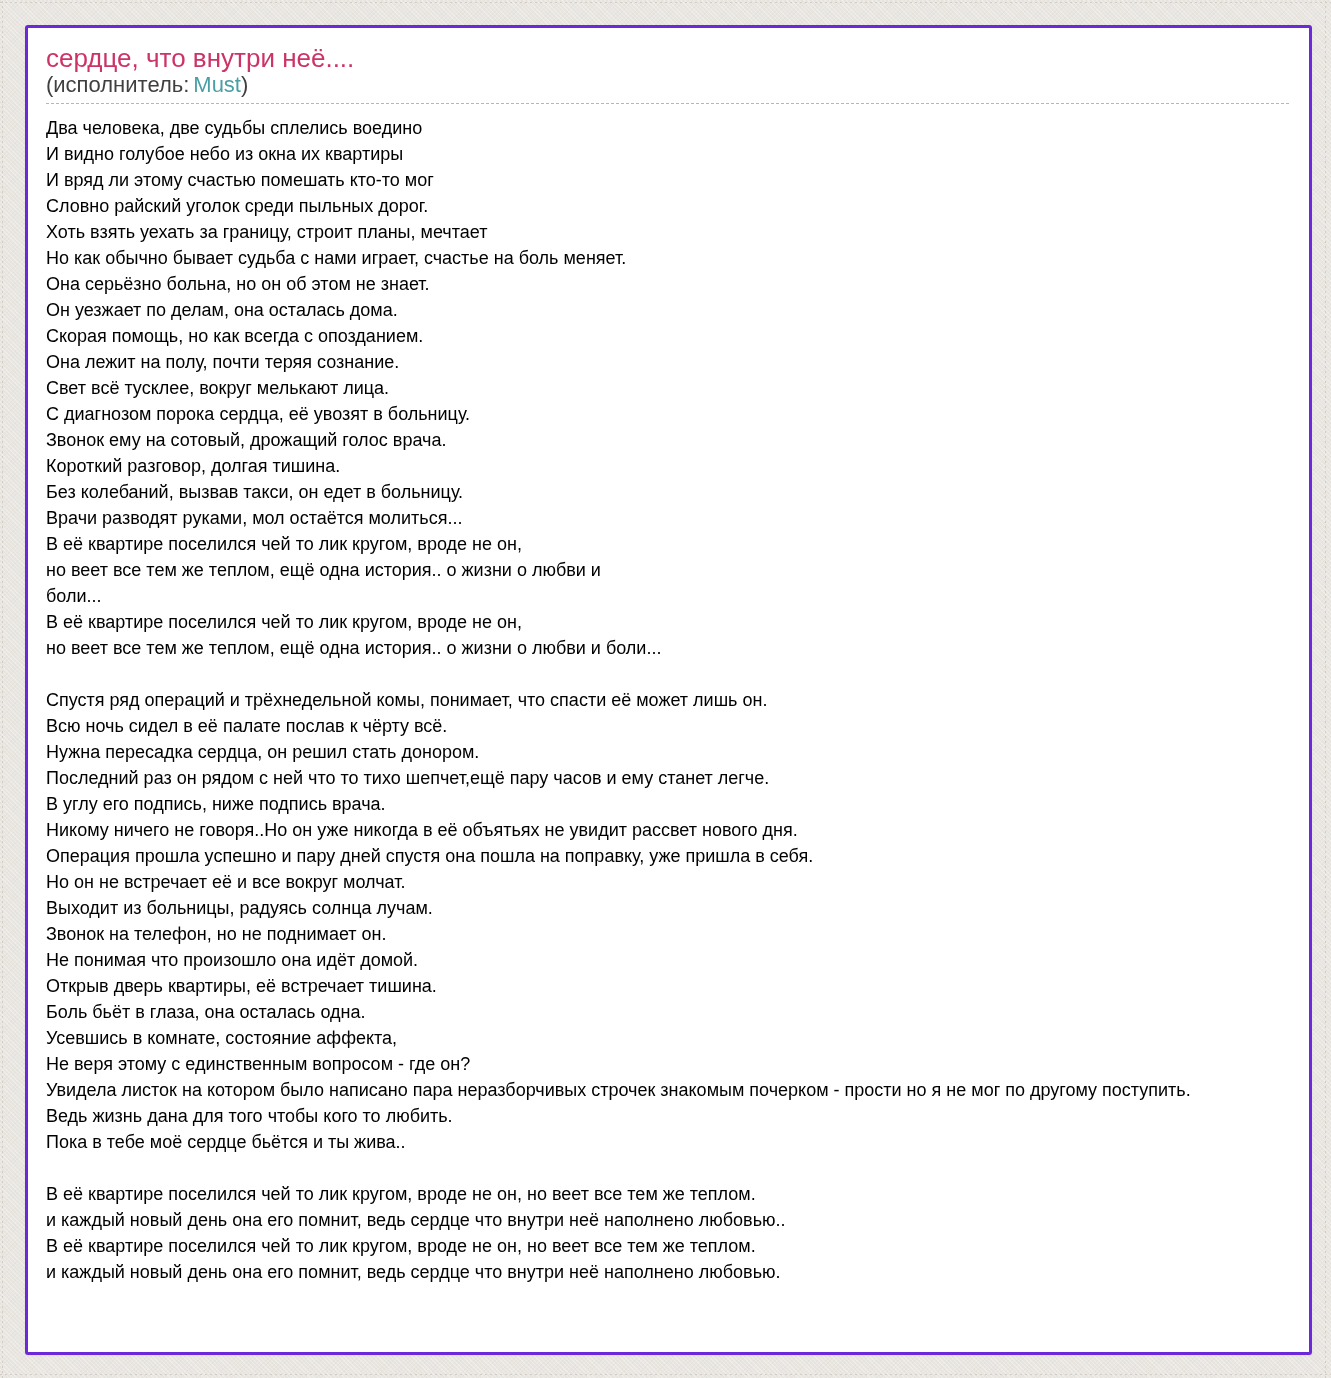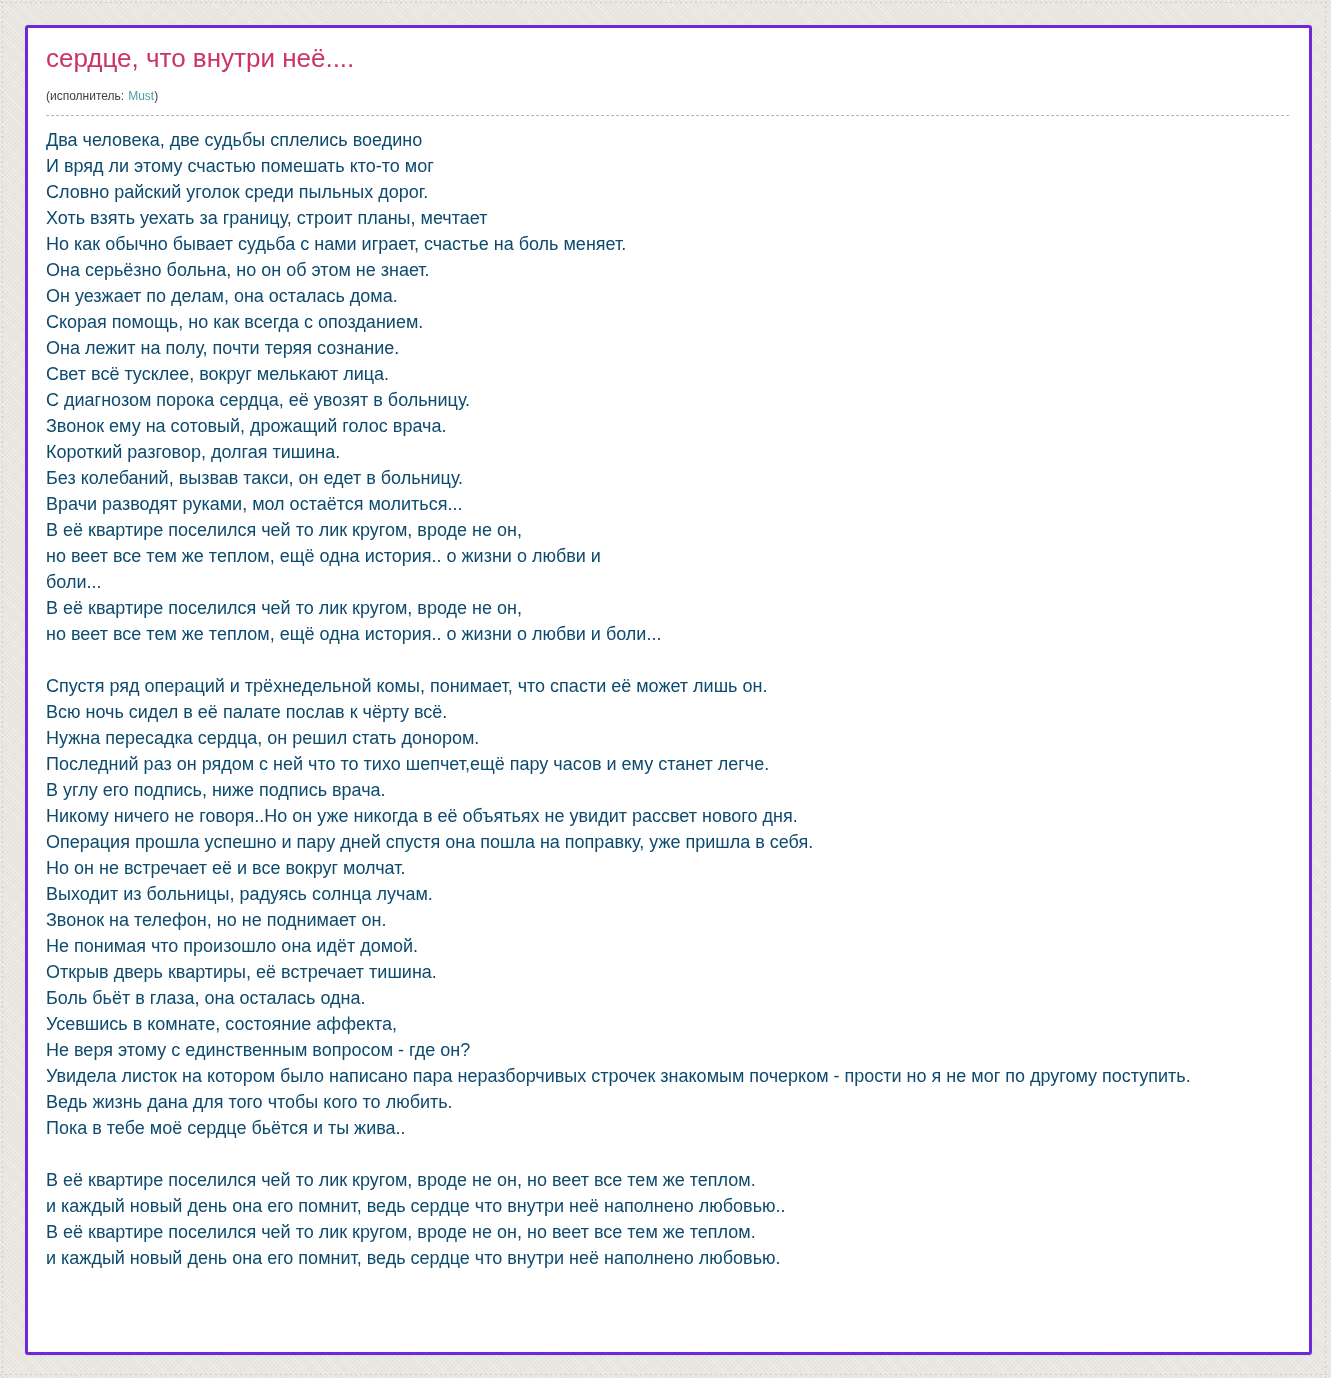--- a/index.html
+++ b/index.html
@@ -54,22 +54,22 @@
 
   .song-title {
     margin: 0;
     font-size: 26px;
     font-weight: 400;
     line-height: 30px;
     color: #cc3366;
   }
 
   .artist-line {
-    margin-top: 14px;
-    font-size: 12px;
+    margin-top: 2px;
+    font-size: 22px;
     line-height: 19px;
     color: #3f3f3f;
     padding-bottom: 9px;
     border-bottom: 1px dashed #a3bccb;
   }
   .artist-prefix { margin-right: 4px; }
   .artist-link {
     color: #4a9fa5;
     text-decoration: none;
     cursor: pointer;
@@ -93,22 +93,23 @@
 <div class="edge-v edge-left"></div>
 <div class="edge-v edge-right"></div>
 
 <div class="card">
   <h1 class="song-title" style="color: rgb(204, 51, 102);">сердце, что внутри неё....</h1>
 
   <div class="artist-line">
     <span class="artist-prefix">(исполнитель:</span><a class="artist-link" style="color: rgb(74, 159, 165);">Must</a><span>)</span>
   </div>
 
-  <div class="lyrics" style="color: #0c4a6e;">
+  <div class="lyrics" style="color: #000000;">
       <div class="lyrics-line">Два человека, две судьбы сплелись воедино</div>
+      <div class="lyrics-line">И видно голубое небо из окна их квартиры</div>
       <div class="lyrics-line">И вряд ли этому счастью помешать кто-то мог</div>
       <div class="lyrics-line">Словно райский уголок среди пыльных дорог.</div>
       <div class="lyrics-line">Хоть взять уехать за границу, строит планы, мечтает</div>
       <div class="lyrics-line">Но как обычно бывает судьба с нами играет, счастье на боль меняет.</div>
       <div class="lyrics-line">Она серьёзно больна, но он об этом не знает.</div>
       <div class="lyrics-line">Он уезжает по делам, она осталась дома.</div>
       <div class="lyrics-line">Скорая помощь, но как всегда с опозданием.</div>
       <div class="lyrics-line">Она лежит на полу, почти теряя сознание.</div>
       <div class="lyrics-line">Свет всё тусклее, вокруг мелькают лица.</div>
       <div class="lyrics-line">С диагнозом порока сердца, её увозят в больницу.</div>

